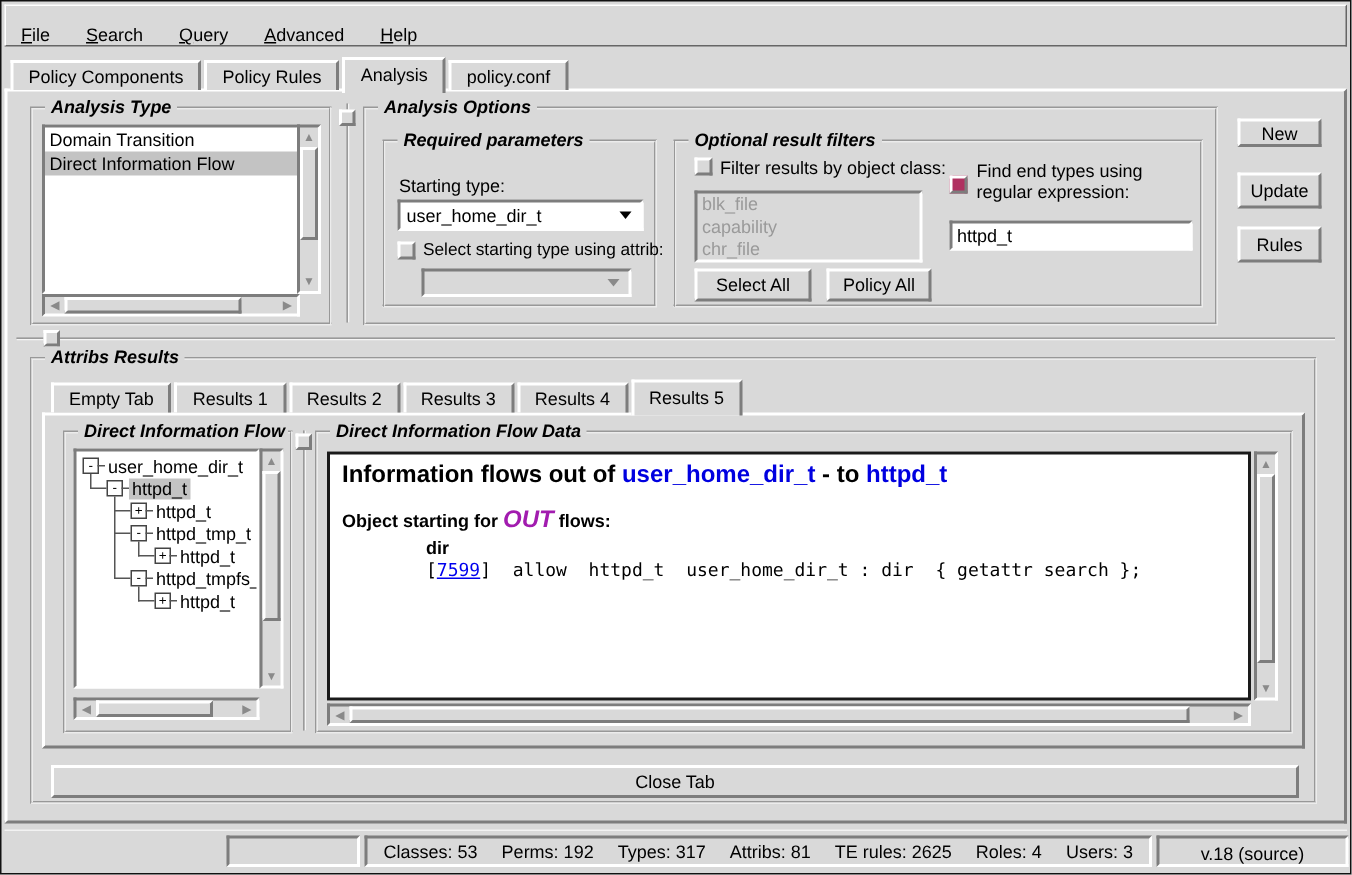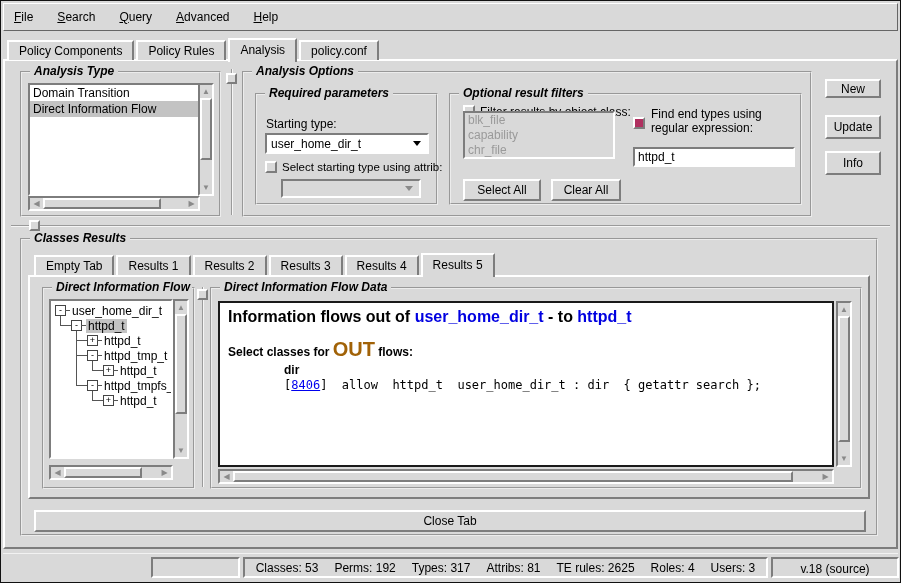--- a/index.html
+++ b/index.html
@@ -3,21 +3,21 @@
 <meta charset="utf-8">
 <style>
   html,body{margin:0;padding:0;background:#888;}
   #window{position:relative;width:901px;height:583px;background:#d9d9d9;border:1px solid #111;
           box-sizing:border-box;font-family:"Liberation Sans",sans-serif;font-size:12px;color:#000;overflow:hidden;}
   *{box-sizing:border-box;}
   .raised{border:2px solid;border-color:#ffffff #7d7d7d #7d7d7d #ffffff;background:#d9d9d9;}
   .btn{display:flex;align-items:center;justify-content:center;background:#d9d9d9;
        border:2px solid;border-color:#ffffff #7d7d7d #7d7d7d #ffffff;cursor:default;font-size:12px;}
   
-  .menubar{position:absolute;top:2px;left:2px;right:2px;height:28px;display:flex;align-items:center;
+  .menubar{position:absolute;top:2px;left:2px;right:2px;height:28px;display:flex;align-items:flex-end;
            padding-left:10px;gap:24px;background:#d9d9d9;border:1px solid;border-color:#fff #666 #666 #fff;}
   .menu-item u{text-decoration:underline;}
   
   .tabbar{position:absolute;top:38px;left:6px;height:21px;display:flex;align-items:flex-end;gap:2px;z-index:3;}
   .tab{height:20px;padding:2px 10px 0 10px;background:#d9d9d9;border:2px solid;
        border-color:#ffffff #7d7d7d transparent #ffffff;border-bottom:none;white-space:nowrap;}
   .tab.active{height:24px;margin-bottom:-2px;z-index:4;padding-top:3px;}
   .main-panel{position:absolute;top:58px;left:2px;width:895px;height:490px;background:#d9d9d9;
               border:2px solid;border-color:#ffffff #7d7d7d #7d7d7d #ffffff;z-index:1;}
   
@@ -60,21 +60,21 @@
   .tlabel{margin-left:4px;padding:0 2px;}
   .tlabel.sel{background:#c3c3c3;}
   .d0{padding-left:4px;} .d1{padding-left:20px;} .d2{padding-left:36px;} .d3{padding-left:52px;}
   .tnode:not(.d0) .tbox::before{content:"";position:absolute;left:-12px;top:4px;width:11px;height:1px;background:#555;}
   .tnode .tbox::after{content:"";position:absolute;right:-5px;top:4px;width:5px;height:1px;background:#555;}
   .tvline{position:absolute;width:1px;background:#555;z-index:1;}
   
   .datahead{font-size:16px;font-weight:bold;}
   .blue{color:#0000e0;}
   .objline{font-size:12px;font-weight:bold;margin-top:12px;}
-  .objline .flow{font-size:20px;color:#a16207;}
+  .objline .flow{font-size:16px;color:#a21caf;font-style:italic;}
   .clsname{font-weight:bold;font-size:12px;margin-left:56px;margin-top:2px;}
   .rule{font-family:"DejaVu Sans Mono",monospace;font-size:12px;margin-left:56px;margin-top:1px;white-space:pre;}
   .rule a{color:#0000ee;}
   
   .statusbar{position:absolute;left:2px;right:2px;bottom:2px;height:27px;background:#d9d9d9;
              border-top:1px solid #f2f2f2;}
   .statbox{position:absolute;top:3px;height:21px;border:2px solid;border-color:#7d7d7d #ffffff #ffffff #7d7d7d;
            background:#d9d9d9;display:flex;align-items:center;justify-content:center;gap:16px;white-space:nowrap;}
   .entry{background:#fff;border:2px solid;border-color:#7d7d7d #fff #fff #7d7d7d;height:20px;
          font-family:"Liberation Sans",sans-serif;font-size:12px;padding:0 3px;width:100%;outline:none;}
@@ -146,43 +146,43 @@
           <span class="arrow-down"></span>
         </div>
       </div>
 
       <div class="lframe" style="left:205px;top:20px;width:353px;height:112px;">
         <span class="legend">Optional result filters</span>
         <div class="chkrow" style="position:absolute;left:12px;top:10px;">
           <span class="chk"></span>
           <span class="lbl">Filter results by object class:</span>
         </div>
-        <div class="listbox" style="position:absolute;left:12px;top:16px;width:152px;height:48px;background:#d9d9d9;">
+        <div class="listbox" style="position:absolute;left:12px;top:32px;width:152px;height:48px;background:#d9d9d9;">
           <div class="lb-item dis" style="height:15px;line-height:15px;">blk_file</div>
           <div class="lb-item dis" style="height:15px;line-height:15px;">capability</div>
           <div class="lb-item dis" style="height:15px;line-height:15px;">chr_file</div>
         </div>
         <div class="btn" style="position:absolute;left:12px;top:84px;width:78px;height:22px;">Select All</div>
-        <div class="btn" style="position:absolute;left:100px;top:84px;width:70px;height:22px;">Clear All</div>
+        <div class="btn" style="position:absolute;left:100px;top:84px;width:70px;height:22px;">Policy All</div>
 
         <span class="chk on" style="position:absolute;left:182px;top:22px;"></span>
         <div class="lbl" style="position:absolute;left:200px;top:12px;width:145px;white-space:normal;">Find end types using regular expression:</div>
         <input class="entry" style="position: absolute; left: 182px; top: 52px; width: 162px;" value="httpd_t">
       </div>
     </div>
 
     <div class="btn" style="position:absolute;left:820px;top:18px;width:56px;height:19px;">New</div>
     <div class="btn" style="position:absolute;left:820px;top:54px;width:56px;height:24px;">Update</div>
-    <div class="btn" style="position:absolute;left:820px;top:90px;width:56px;height:24px;">Info</div>
+    <div class="btn" style="position:absolute;left:820px;top:90px;width:56px;height:24px;">Rules</div>
 
     <div class="sash-h" style="left:6px;right:6px;top:164px;"></div>
     <div class="sash-handle" style="left:24px;top:159px;"></div>
 
     <div class="lframe" style="left:15px;top:177px;width:858px;height:298px;">
-      <span class="legend">Classes Results</span>
+      <span class="legend">Attribs Results</span>
 
       <div style="position:absolute;left:12px;top:14px;height:21px;display:flex;align-items:flex-end;gap:2px;z-index:3;">
         <div class="tab">Empty Tab</div>
         <div class="tab">Results 1</div>
         <div class="tab">Results 2</div>
         <div class="tab">Results 3</div>
         <div class="tab">Results 4</div>
         <div class="tab active">Results 5</div>
       </div>
 
@@ -242,23 +242,23 @@
           </div>
         </div>
 
         <div class="sash-v" style="left:172px;top:10px;height:200px;"></div>
         <div class="sash-handle" style="left:167px;top:12px;"></div>
 
         <div class="lframe" style="left:180px;top:10px;width:652px;height:202px;">
           <span class="legend">Direct Information Flow Data</span>
           <div style="position:absolute;left:6px;top:12px;width:616px;height:166px;background:#fff;border:2px solid #1a1a1a;padding:5px 8px;overflow:hidden;">
             <div class="datahead"><span>Information flows out of </span><span class="blue">user_home_dir_t</span><span> - to </span><span class="blue">httpd_t</span></div>
-            <div class="objline"><span>Select classes for </span><span class="flow">OUT</span><span> flows:</span></div>
+            <div class="objline"><span>Object starting for </span><span class="flow">OUT</span><span> flows:</span></div>
             <div class="clsname">dir</div>
-            <div class="rule"><span>[</span><a href="#">8406</a><span>]</span><span>  allow  httpd_t  user_home_dir_t : dir  { getattr search };</span></div>
+            <div class="rule"><span>[</span><a href="#">7599</a><span>]</span><span>  allow  httpd_t  user_home_dir_t : dir  { getattr search };</span></div>
           </div>
           <div class="sb sb-v" style="position:absolute;left:624px;top:12px;height:166px;">
             <div class="sb-btn">▲</div>
             <div class="sb-track">
                 <div class="sb-thumb" style="left:0;right:0;top:0;height:126px;"></div>
               </div>
             <div class="sb-btn">▼</div>
           </div>
           <div class="sb sb-h" style="position:absolute;left:6px;top:180px;width:616px;">
             <div class="sb-btn">◀</div>

